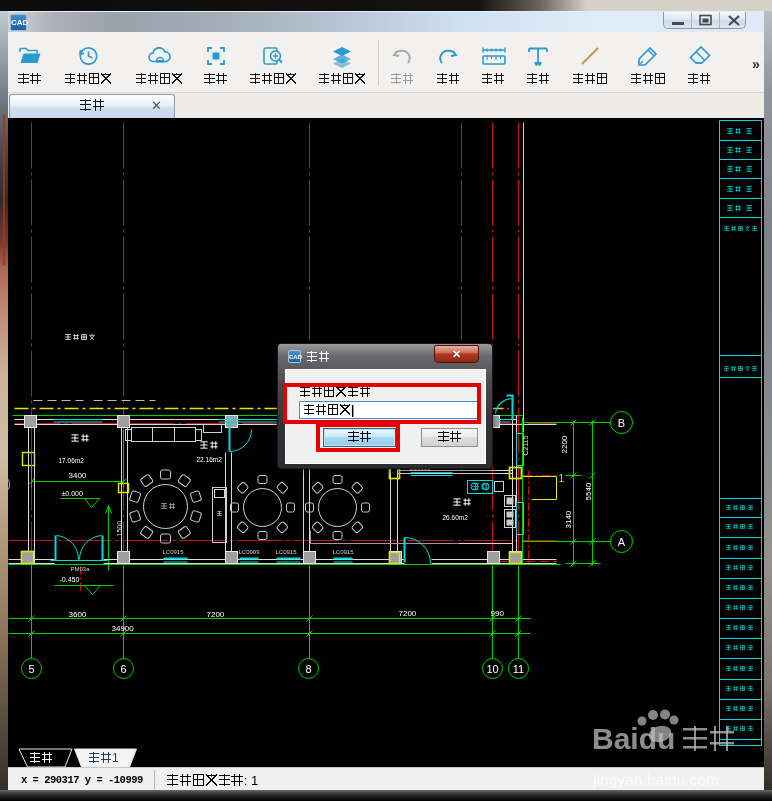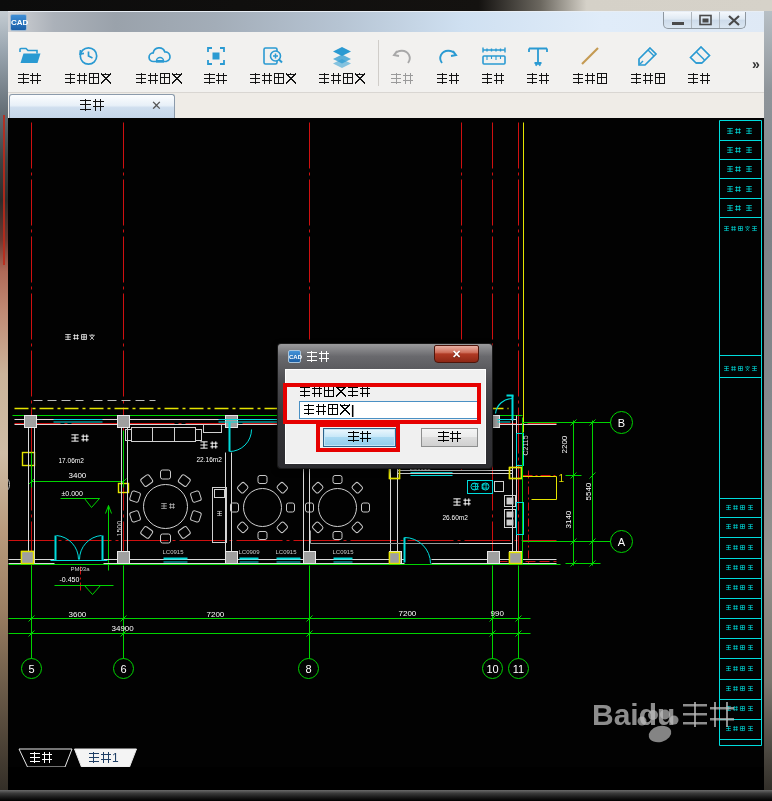--- a/index.html
+++ b/index.html
@@ -496,28 +496,35 @@
       </svg>
 <svg width="120" height="60" style="position:absolute;left:609px;top:587px">
         <g fill="#9b9b9b" opacity="0.85">
           <ellipse cx="43" cy="29" rx="11.5" ry="8" transform="rotate(-15 43 29)"></ellipse>
           <circle cx="25" cy="16" r="4.5"></circle>
           <circle cx="36" cy="10" r="5"></circle>
           <circle cx="48" cy="9.5" r="5"></circle>
           <circle cx="57" cy="15" r="4.5"></circle>
         </g>
       </svg>
-<div id="wm1x" style="position:absolute;left:584px;top:580px;font-size:30px;font-weight:bold;color:rgba(188,188,188,0.75)">Baidu<span style="display:inline-block;width:6px"></span><span style="font-size:27px"><i class="c cA"></i><i class="c cC"></i></span></div>
+<div id="wm1x" style="position:absolute;left:584px;top:604px;font-size:30px;font-weight:bold;color:rgba(188,188,188,0.75)">Baidu<span style="display:inline-block;width:6px"></span><span style="font-size:27px"><i class="c cA"></i><i class="c cC"></i></span></div>
 <svg width="200" height="28" style="position:absolute;left:0;top:627px">
 <path d="M11 4 L64 4 L57 22 L19.5 22 Z" fill="none" stroke="#e8e8e8"></path>
 <path d="M66.5 4 L128.5 4 L121.5 22 L73.5 22 Z" fill="#f4f4f4" stroke="#e8e8e8"></path>
 <line x1="0" y1="22.5" x2="200" y2="22.5" stroke="#e0e0e0"></line>
 </svg>
 <div class="mtab" style="left:21px;top:633px;color:#fff"><i class="c cA"></i><i class="c cC"></i></div>
 <div class="mtab" style="left:80px;top:633px;color:#1f3f66"><i class="c cA"></i><i class="c cC"></i>1</div>
+</div>
+<div id="statusbar">
+<div id="stxt1">x = 290317 y = -10999</div>
+<div id="ssep"></div>
+<div id="stxt2"><i class="c cA"></i><i class="c cC"></i><i class="c cB"></i><i class="c cD"></i><i class="c cA"></i><i class="c cC"></i>: 1</div>
+
+<div id="wm2">jingyan.baidu.com</div>
 </div>
 </div>
 <div id="lborder"></div>
 <div id="lred"></div>
 <div id="rborder"></div>
 <div id="bborder"></div>
 <div id="dlg">
 <div id="dlgicon">CAD</div>
 <div id="dlgtitle"><i class="c cA"></i><i class="c cC"></i></div>
 <div id="dlgclose">✕</div>

